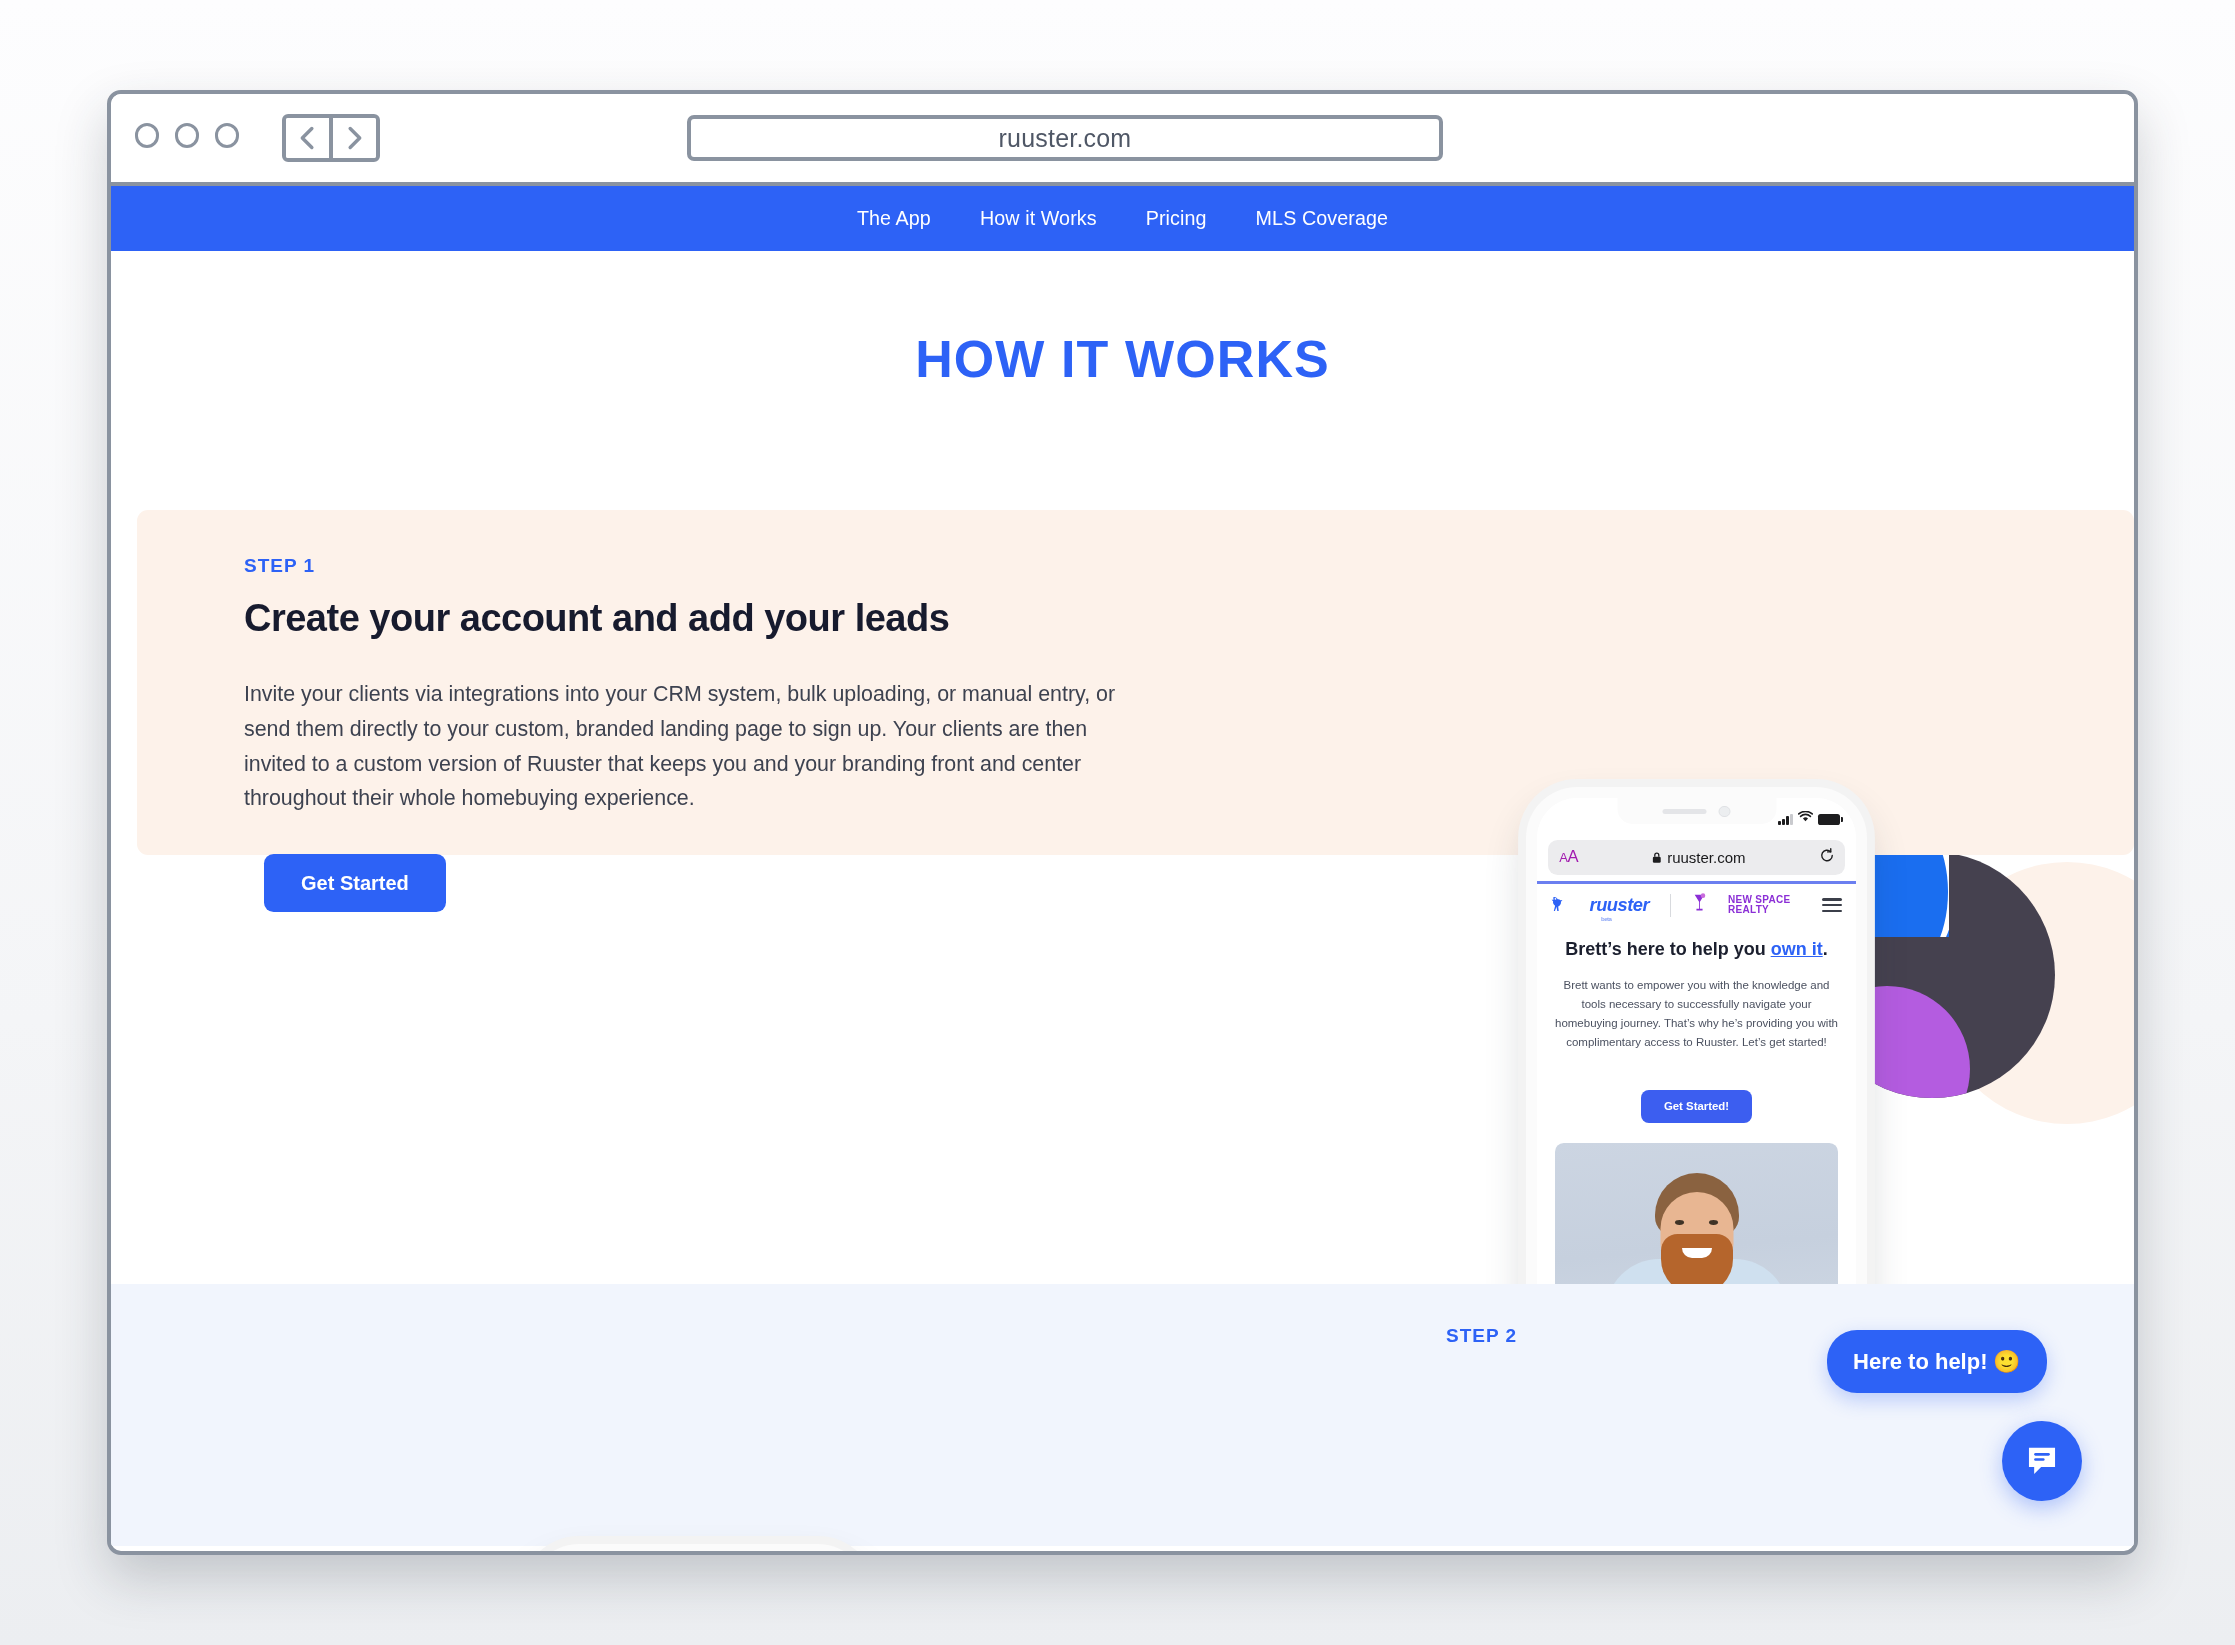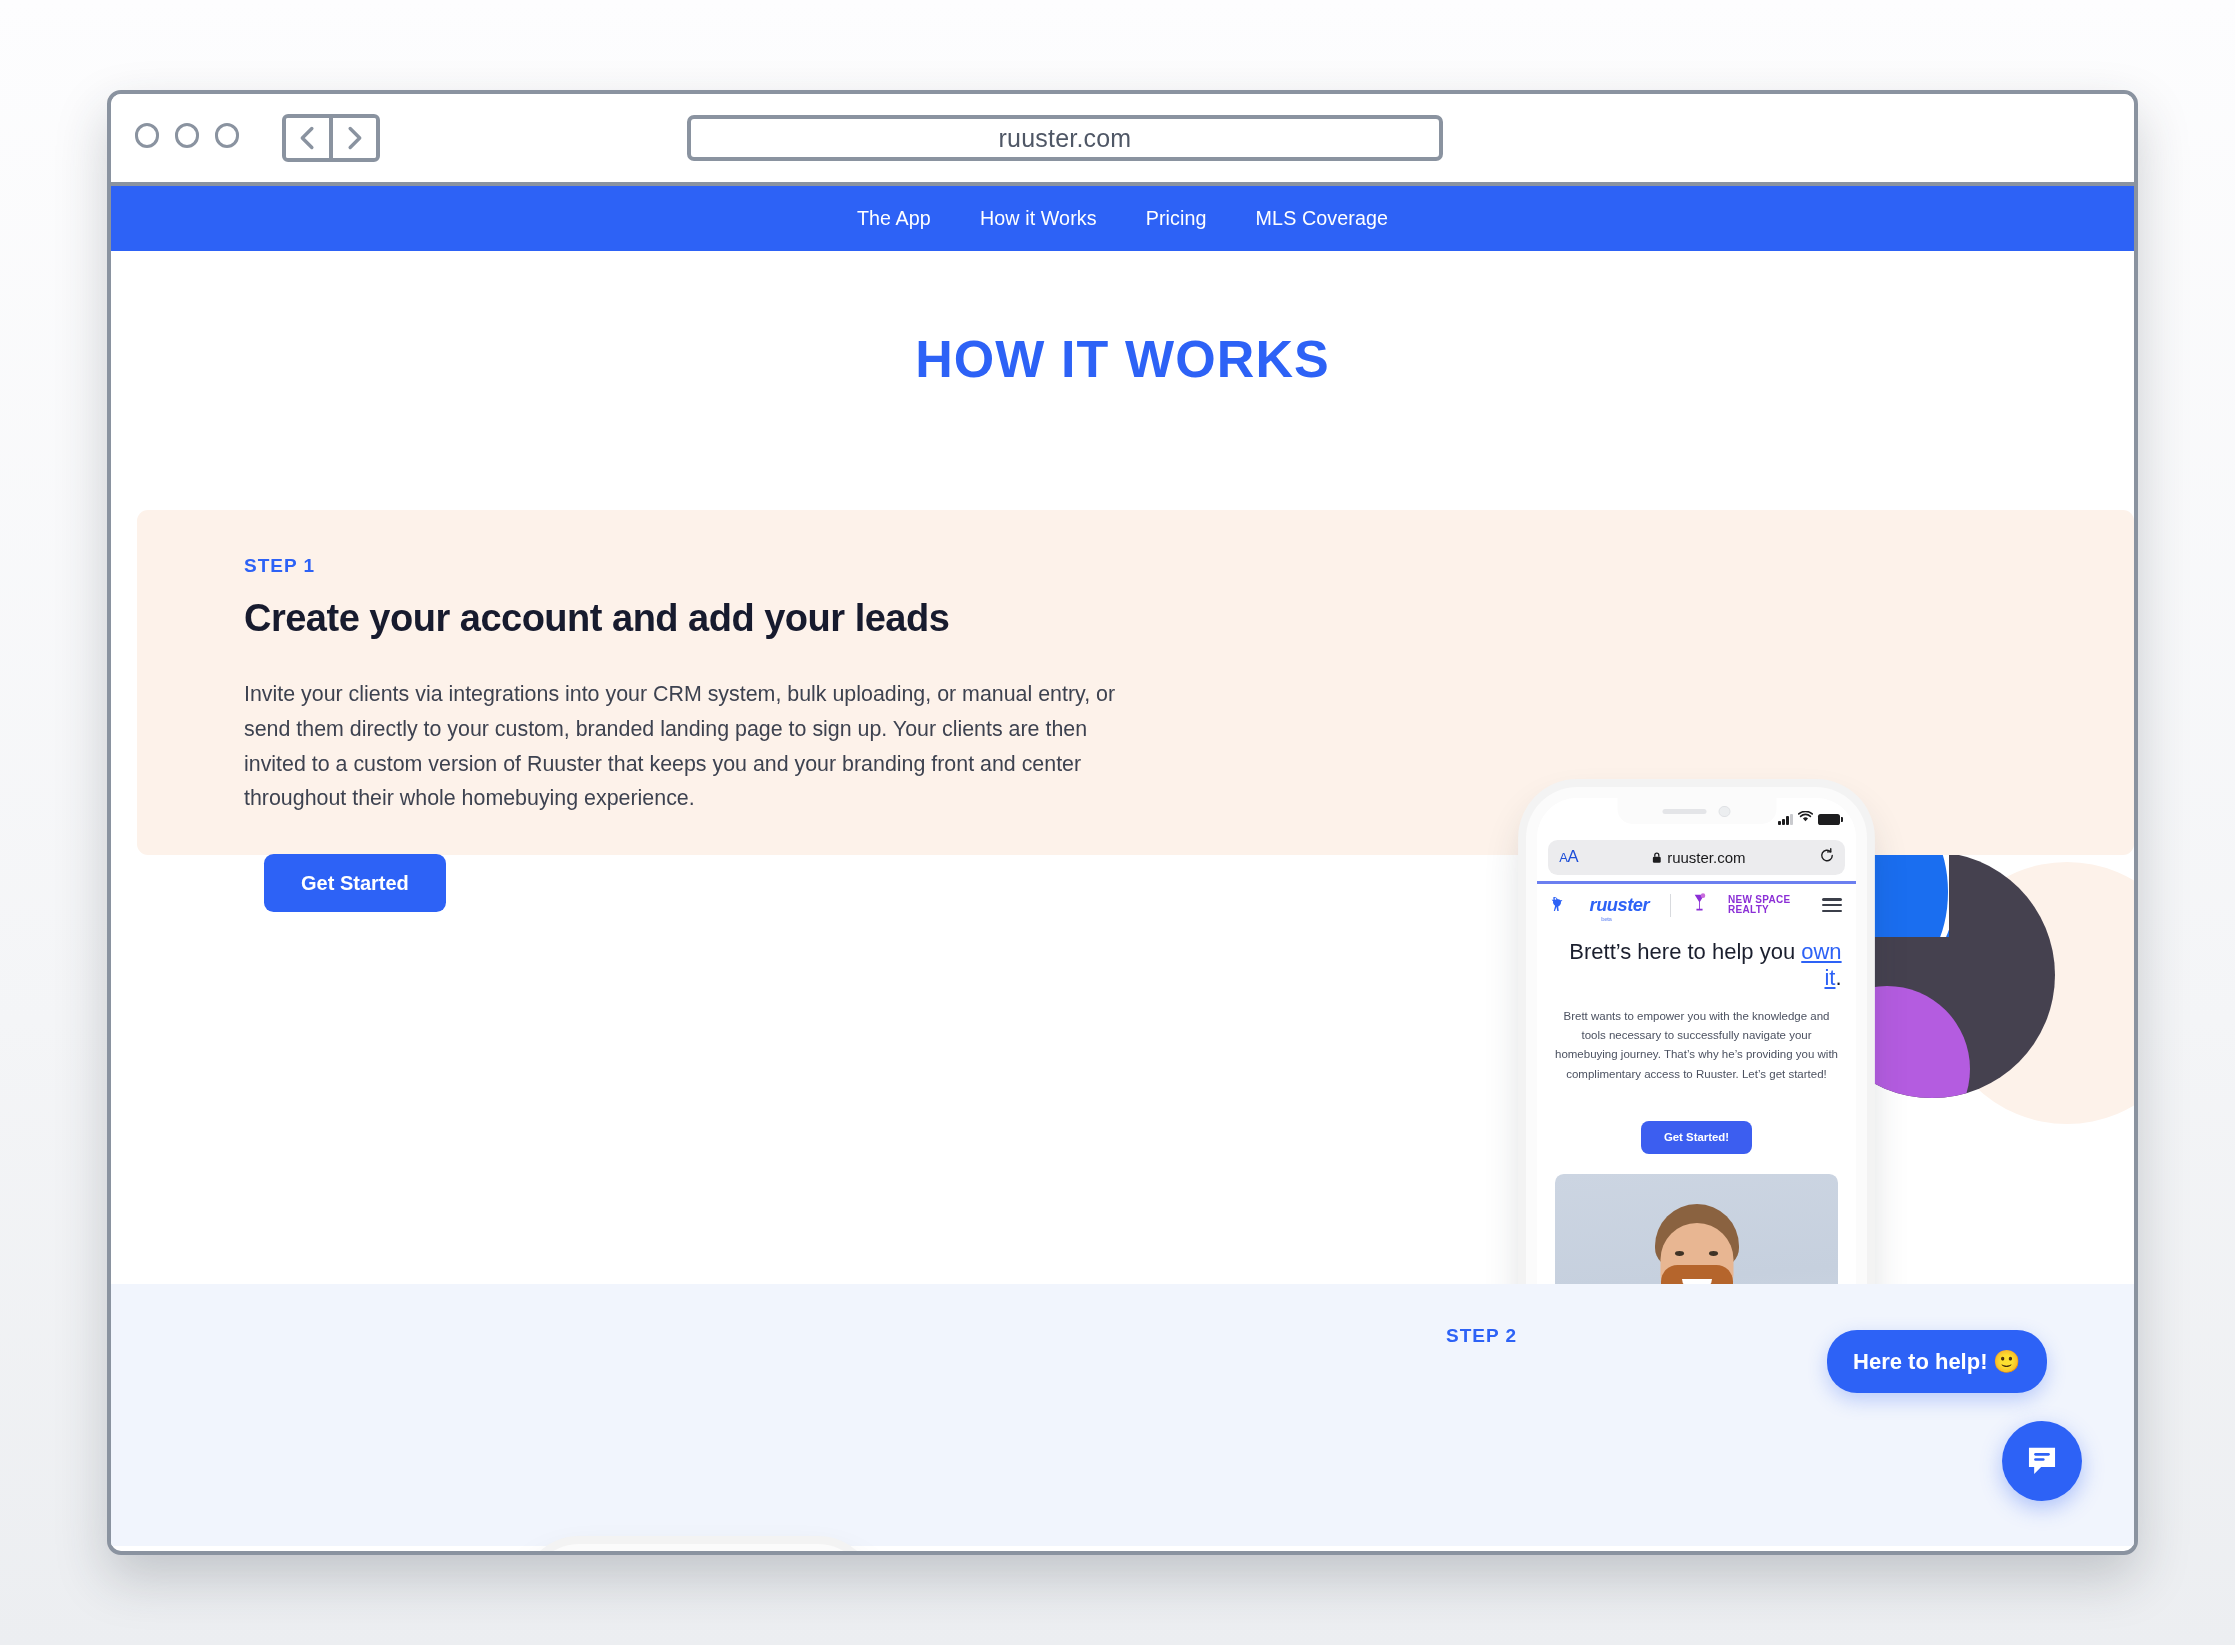--- a/index.html
+++ b/index.html
@@ -192,21 +192,21 @@
   .battery::after {
     content:""; position:absolute; right:-2.6px; top:3.1px;
     width:1.7px; height:4.4px; background:#1d1d1f; border-radius:0 0.9px 0.9px 0;
   }
   .safari-urlbar {
     margin: 3.5px 10.5px 6.1px; height: 35px;
     background: #ececee; border-radius: 9.6px;
     display: flex; align-items: center; padding: 0 11.4px;
     flex: 0 0 auto;
   }
-  .safari-aa { font-size: 13px; color: #1d4ed8; letter-spacing: -0.4px; }
+  .safari-aa { font-size: 13px; color: #a21caf; letter-spacing: -0.4px; }
   .safari-aa .big { font-size: 16.6px; }
   .safari-url {
     flex: 1; text-align: center; font-size: 15px; color: #18181a;
     display: flex; align-items: center; justify-content: center; gap: 5.2px;
   }
   .safari-reload { font-size: 15.7px; color: #1d1d1f; }
   .phone-site { flex: 1; overflow: hidden; position: relative; background: #fff; }
   .site-topline { height: 2.6px; background: #6b7ff0; }
   .site-header {
     display: flex; align-items: center; padding: 9.6px 14px 9.6px 12.2px; gap: 21px;
@@ -222,21 +222,21 @@
   }
   .brand-divider { width: 0.9px; height: 23px; background: #d8dade; }
   .brand-nsr {
     font-size: 10px; font-weight: 800; line-height: 1.06;
     color: #8b2fd6; letter-spacing: 0.3px;
   }
   .hamburger { margin-left: auto; display: flex; flex-direction: column; gap: 3.5px; }
   .hamburger i { display:block; width: 20px; height: 2.2px; background: #3b3f4a; border-radius: 1.7px; }
 
   .phone-hero-title {
-    text-align: right; font-size: 22px; font-weight: 400;
+    text-align: center; font-size: 18px; font-weight: 700;
     color: #1b1f2e; line-height: 1.2; margin: 12.2px 14px 0;
   }
   .phone-hero-title a { color: #2d62f6; text-decoration: underline; }
   .phone-hero-body {
     text-align: center; font-size: 11.5px; line-height: 1.68;
     color: #4b5160; margin: 15px 17.5px 0;
   }
   .phone-cta {
     display: block; margin: 37px auto 0;
     background: #3c5ef0; color: #fff; border: none;

